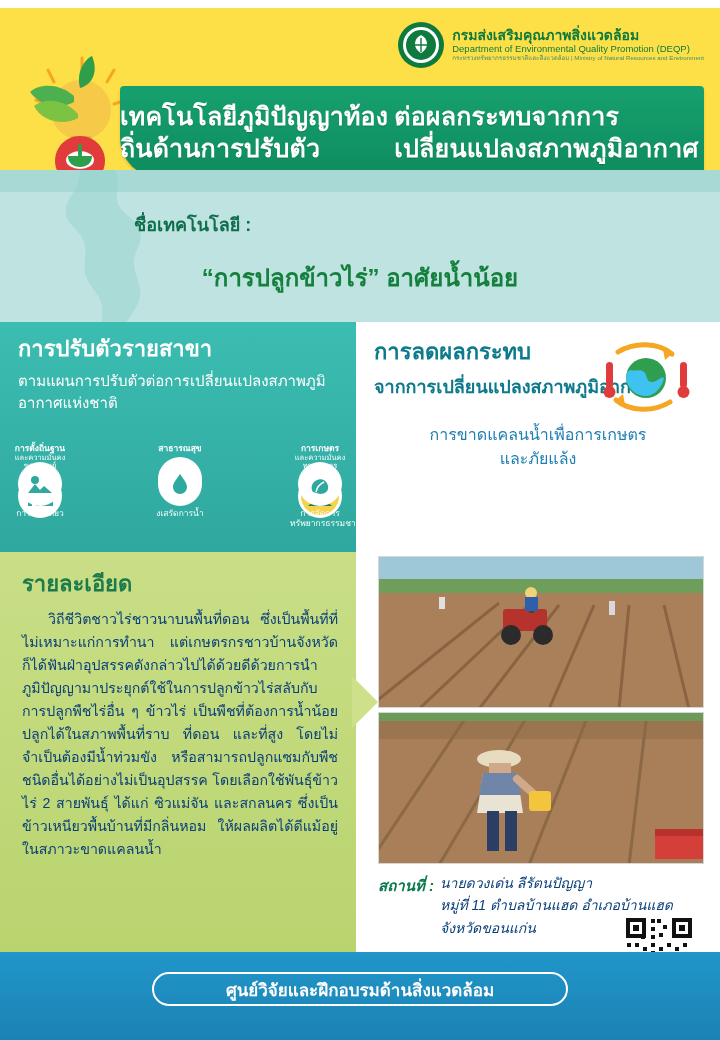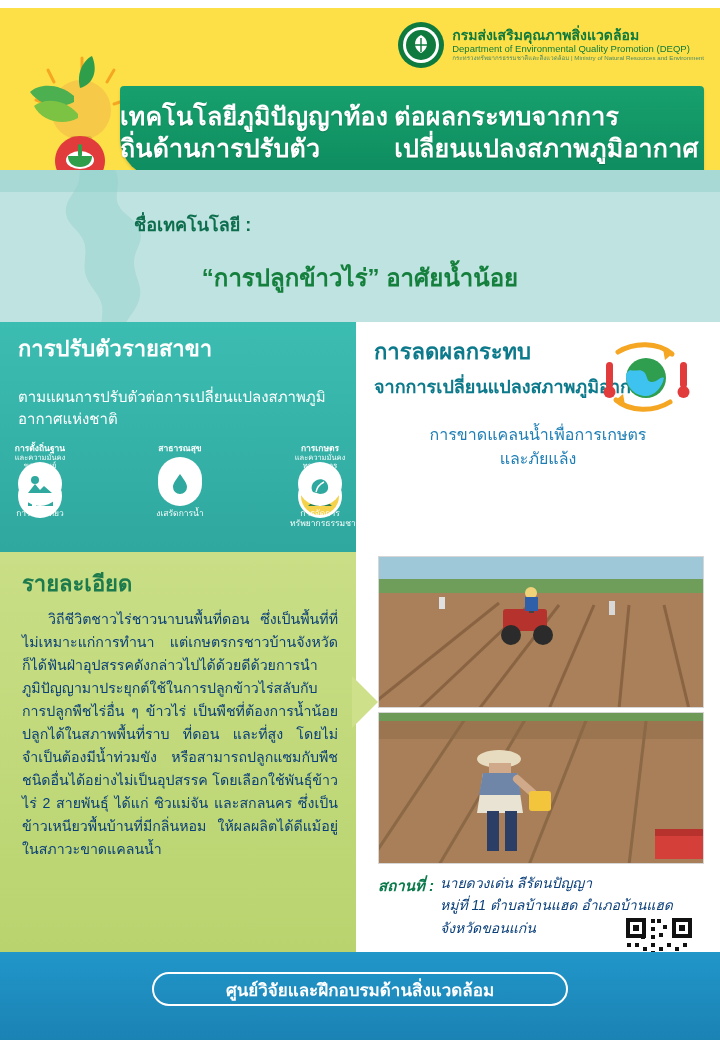--- a/index.html
+++ b/index.html
@@ -120,21 +120,21 @@
   .panel-left {
     position: absolute;
     left: 0; top: 322px;
     width: 356px; height: 230px;
     background: #39b8ae;
     background: linear-gradient(180deg,#3cbdb2 0%, #2fa89f 100%);
     padding: 14px 16px 0 18px;
     color: #ffffff;
   }
   .panel-left h2 {
-    margin: 0 0 24px 0;
+    margin: 0 0 8px 0;
     font-size: 22px; font-weight: bold;
     line-height: 1.2;
   }
   .panel-left p {
     margin: 0;
     font-size: 15px;
     line-height: 1.45;
   }
   .sector-row {
     position: absolute;

